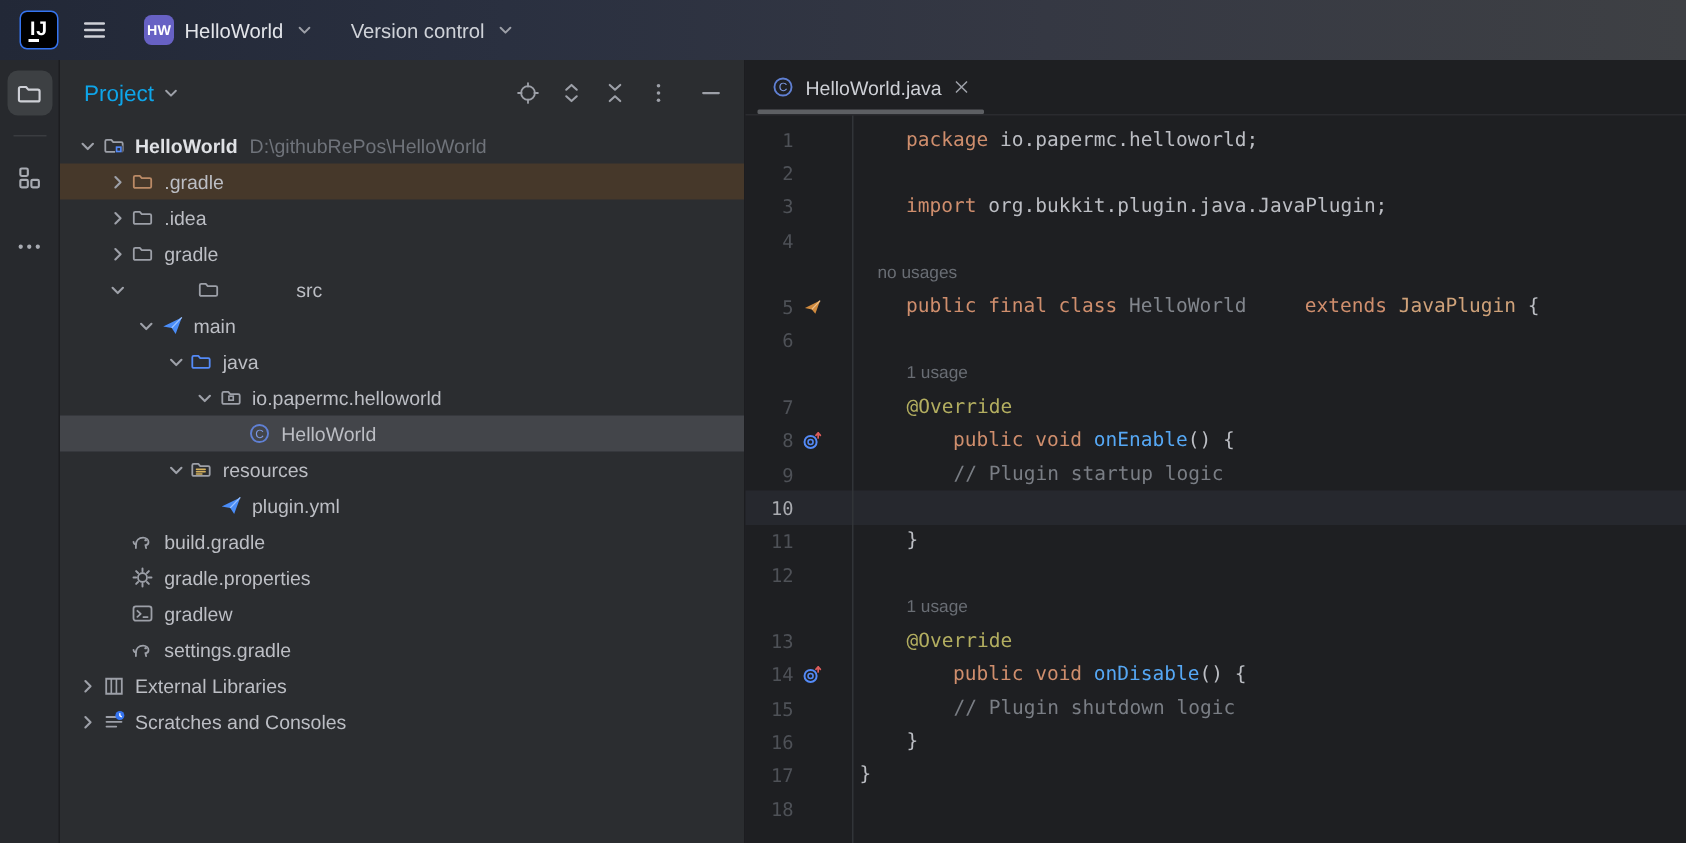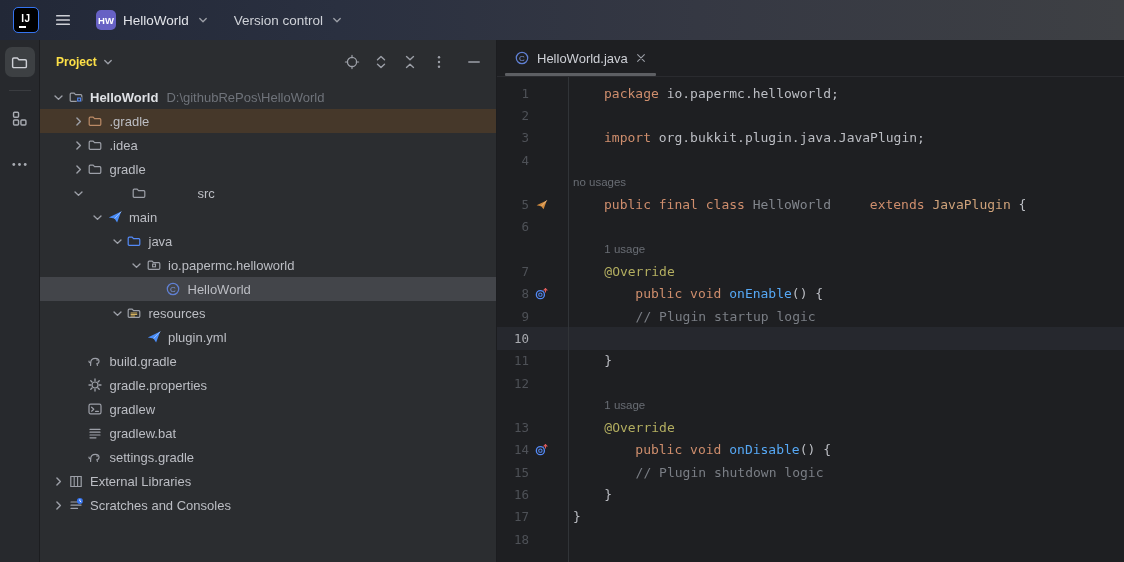--- a/index.html
+++ b/index.html
@@ -5,21 +5,21 @@
 <style>
   * { box-sizing: border-box; margin: 0; padding: 0; }
   html,body { width:1124px; height:562px; overflow:hidden; }
   body { background:#1e1f22; font-family:"Liberation Sans",sans-serif; color:#bcbec4; }
 
   
   .topbar { height:40px; display:flex; align-items:center; padding:0 10px;
     background:linear-gradient(90deg,#222837 0%,#2a3040 30%,#353843 62%,#3e4044 100%); }
   .logo { width:24px; height:24px; margin-left:4px; background:#000; border-radius:4px;
     outline:1.5px solid var(--accent,#3574f0); display:flex; align-items:center; justify-content:center;
-    color:#fff; font-weight:bold; font-size:10px; letter-spacing:.5px; position:relative; }
+    color:#fff; font-weight:bold; font-size:13px; letter-spacing:.5px; position:relative; }
   .logo::after { content:""; position:absolute; left:5px; bottom:4px; width:7px; height:1.8px; background:#fff; }
   .logo b { margin-bottom:4px; }
   .tb-btn { background:none; border:none; color:#ced0d6; display:flex; align-items:center; cursor:pointer; }
   .hamburger { margin-left:16px; width:20px; height:20px; }
   .hamburger .ic { width:18px; height:18px; }
   .widget { display:flex; align-items:center; gap:7px; font-size:13.5px; color:#e2e4e9; cursor:pointer; }
   .proj-widget { margin-left:22px; }
   .vcs-widget { margin-left:24px; color:#cfd2d8; }
   .badge { width:20px; height:20px; border-radius:5px; background:#6761c4; color:#fff;
     font-size:9.5px; font-weight:bold; display:flex; align-items:center; justify-content:center; }
@@ -35,22 +35,22 @@
     display:flex; align-items:center; justify-content:center; color:#a8abb2; cursor:pointer; }
   .toolbtn.selected { background:#3d4043; color:#ced0d6; }
   .toolbtn .ic { width:19px; height:19px; }
   .strip-div { width:22px; border:none; border-top:1px solid #3a3c40; margin:13px 0 12px; }
   .toolbtn + .toolbtn { margin-top:16px; }
 
   
   .panel { width:457px; background:#2b2d30; border-right:1px solid #1c1d20;
     display:flex; flex-direction:column; flex:none; }
   .panel-header { height:44px; display:flex; align-items:center; padding:0 14px 0 16px; flex:none; }
-  .panel-title { display:flex; align-items:center; gap:4px; font-size:12px; font-weight:700;
-    color:#fde047; cursor:pointer; }
+  .panel-title { display:flex; align-items:center; gap:4px; font-size:15px; font-weight:400;
+    color:#0ea5e9; cursor:pointer; }
   .panel-title .ic { width:14px; height:14px; color:#9da0a8; }
   .panel-actions { margin-left:auto; display:flex; align-items:center; gap:13px; }
   .pa-btn { background:none; border:none; color:#9da0a8; cursor:pointer; display:flex; }
   .pa-btn .ic { width:16px; height:16px; }
   .pa-btn:last-child { margin-left:6px; }
 
   .tree { flex:1; font-size:13px; padding-top:1px; overflow:hidden; }
   .trow { height:24px; display:flex; align-items:center; white-space:nowrap; cursor:pointer; }
   .trow.selected { background:var(--selection,#43454a); }
   .trow.excluded { background:var(--excluded,#46382a); }
@@ -434,31 +434,20 @@
               <svg viewBox="0 0 16 16">
                 <rect x="2" y="3.2" width="12" height="9.6" rx="1.6" fill="none" stroke="currentColor" stroke-width="1.2"></rect>
                 <path d="M4.6 6.2l2.2 2-2.2 2M8.6 10.4h2.8" fill="none" stroke="currentColor" stroke-width="1.2" stroke-linecap="round" stroke-linejoin="round"></path>
               </svg>
             </span>
           </span>
           <span class="lbl">gradlew</span>
         </div>
         <div class="trow" style="padding-left: 29.5px;">
           <span class="chev empty"></span>
-          <span class="ticon ic-text-file">
-            <span class="ic">
-              <svg viewBox="0 0 16 16">
-                <path d="M3 4.4h10M3 7.2h10M3 10h10M3 12.8h6" stroke="currentColor" stroke-width="1.2" stroke-linecap="round"></path>
-              </svg>
-            </span>
-          </span>
-          <span class="lbl">gradlew.bat</span>
-        </div>
-        <div class="trow" style="padding-left: 29.5px;">
-          <span class="chev empty"></span>
           <span class="ticon ic-gradle">
             <span class="ic">
               <svg viewBox="0 0 16 16">
                 <path d="M3.6 12.4v-2c0-3 2-5 4.8-5 2 0 3.6 1.3 3.6 3 0 1.2-.8 2-2 2.1l.4 1.9" fill="none" stroke="currentColor" stroke-width="1.2" stroke-linecap="round"></path>
                 <path d="M3.6 9.9c-.9 0-1.6-.7-1.6-1.7" fill="none" stroke="currentColor" stroke-width="1.2" stroke-linecap="round"></path>
                 <circle cx="10.1" cy="7.1" r=".8" fill="currentColor"></circle>
               </svg>
             </span>
           </span>
           <span class="lbl">settings.gradle</span>
@@ -539,21 +528,21 @@
           <span class="ctext"><span class="c-kw">import </span><span class="c-pln">org.bukkit.plugin.java.JavaPlugin;</span></span>
         </div>
         <div class="crow">
           <span class="cnum">4</span>
           <span class="cgut"></span>
           <span class="ctext"></span>
         </div>
         <div class="crow">
           <span class="cnum"></span>
           <span class="cgut"></span>
-          <span class="cinlay" style="margin-left: 0px;">no usages</span>
+          <span class="cinlay" style="margin-left: 12px;">no usages</span>
         </div>
         <div class="crow">
           <span class="cnum">5</span>
           <span class="cgut">
             <span class="ic">
               <svg viewBox="0 0 16 16">
                 <path d="M2.8 8.8 13.6 3.6 10.2 13l-2.5-3.1z" fill="#d08a3e"></path>
                 <path d="M13.6 3.6 7.7 9.9" stroke="#f0c08a" stroke-width=".9"></path>
               </svg>
             </span>

